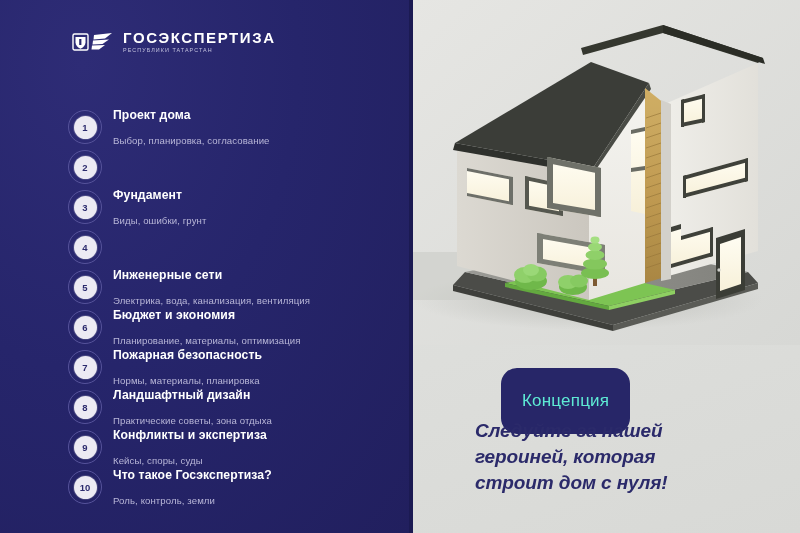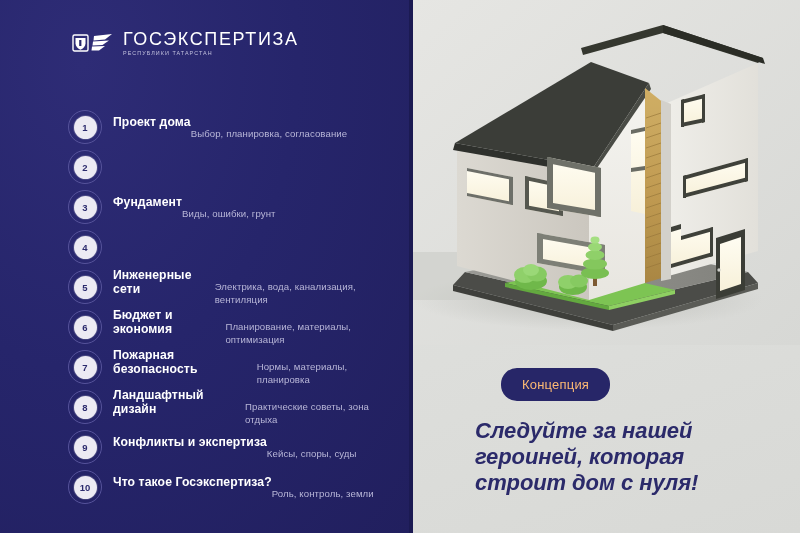--- a/index.html
+++ b/index.html
@@ -23,21 +23,21 @@
   .left-panel:after{
     content:"";position:absolute;right:0;top:0;width:4px;height:100%;
     background:#1b1a52;
   }
 
   
   .logo{position:absolute;left:72px;top:30px;display:flex;align-items:center;gap:7px;}
   .logo-mark{position:relative;width:44px;height:22px;flex:0 0 44px;}
   .logo-text{display:flex;flex-direction:column;justify-content:center;line-height:1;}
   .logo-title{
-    color:#ffffff;font-size:18px;font-weight:normal;letter-spacing:1.6px;text-align:center;
+    color:#ffffff;font-size:15px;font-weight:bold;letter-spacing:1.6px;text-align:center;
   }
   .logo-sub{
     color:#c3c2de;font-size:5.4px;font-weight:normal;letter-spacing:1.05px;margin-top:3px;
   }
 
   
   .panel-title{
     position:absolute;left:71px;top:63px;
     color:#ffffff;font-size:26px;font-weight:bold;font-style:italic;
     letter-spacing:.2px;white-space:nowrap;
@@ -54,47 +54,47 @@
     position:absolute;left:0;top:0;width:34px;height:34px;border-radius:50%;
     border:1px solid #56539b;box-sizing:border-box;
   }
   .badge{
     position:relative;width:23px;height:23px;border-radius:50%;
     background:#eceaf3;color:#2b2a6d;
     font-size:9.5px;font-weight:bold;
     display:flex;align-items:center;justify-content:center;
     box-shadow:0 0 0 1px rgba(255,255,255,.15);
   }
-  .ep-text{display:flex;flex-direction:row;justify-content:center;}
+  .ep-text{display:flex;flex-direction:column;justify-content:center;}
   .ep-title{color:#ffffff;font-size:12.2px;font-weight:bold;line-height:14px;letter-spacing:.1px;}
   .ep-sub{color:#b9b7d8;font-size:9.6px;line-height:13px;margin-top:12px;letter-spacing:.1px;}
 
   
   .right-panel{
     position:relative;width:387px;height:533px;flex:0 0 387px;
     background:#dedfdc;
     background-image:linear-gradient(160deg,#e4e4e1 0%,#dddedb 55%,#d8d9d6 100%);
     overflow:hidden;
   }
 
   
   .house-stage{position:absolute;left:0;top:0;width:387px;height:345px;}
   .house-svg{position:absolute;left:0;top:0;}
 
   
   .concept-pill{
     position:absolute;left:475px;top:368px;
-    background:#272668;color:#fdba74;
-    font-size:13px;letter-spacing:.2px;
-    padding:9px 21px;border-radius:16px;
+    background:#272668;color:#5eead4;
+    font-size:17px;letter-spacing:.2px;
+    padding:23px 21px;border-radius:16px;
     display:inline-block;white-space:nowrap;
   }
   .headline{
     position:absolute;left:468px;top:418px;width:305px;
-    color:#2b2a6a;font-size:22px;font-weight:bold;font-style:italic;
+    color:#2b2a6a;font-size:19px;font-weight:bold;font-style:italic;
     line-height:26px;letter-spacing:-.1px;
   }
   .headline span{display:block;}
 </style>
 </head>
 <body>
 
 <div class="poster">
 
   <div class="left-panel">

